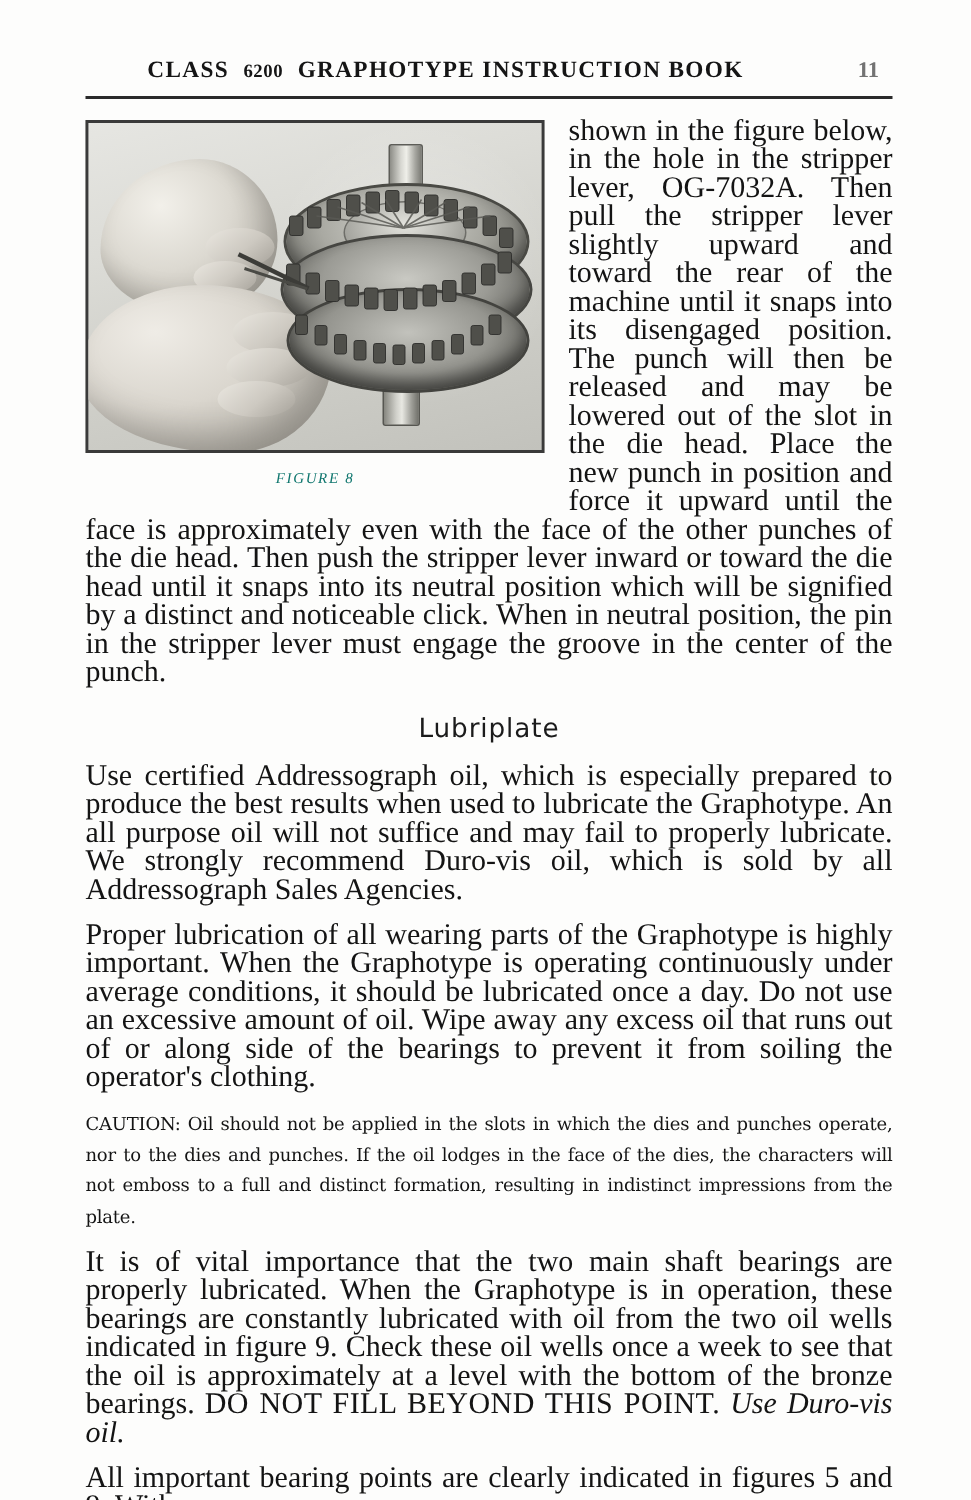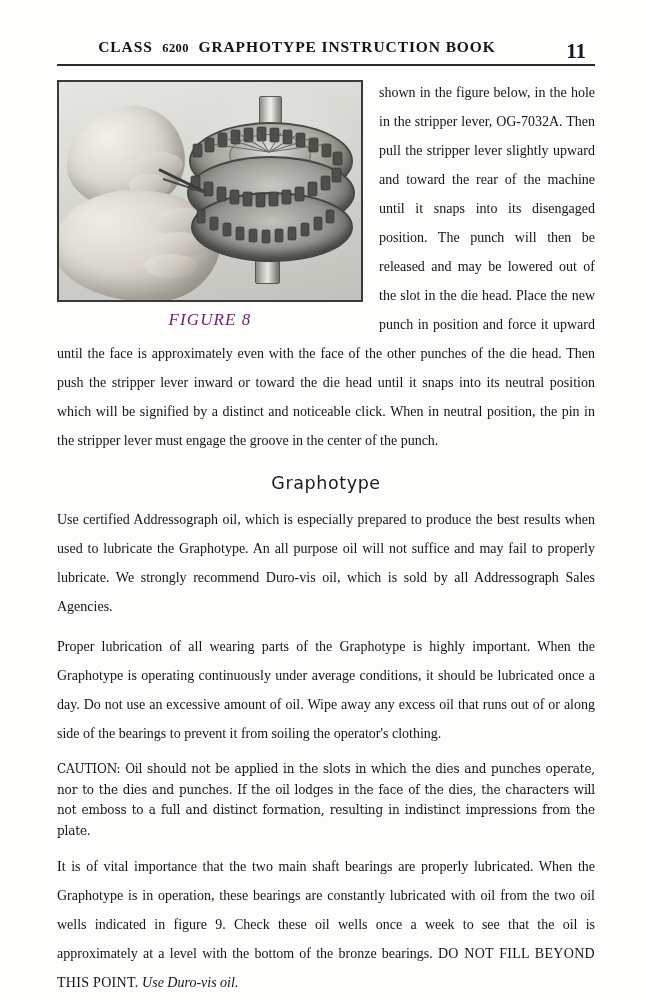--- a/index.html
+++ b/index.html
@@ -44,45 +44,45 @@
     white-space: nowrap;
   }
   .header-title .small-num {
     font-size: 12.5px;
     letter-spacing: 0.4px;
   }
   .header-pageno {
     position: absolute;
     right: 9px;
     top: 1px;
-    font-size: 21px;
+    font-size: 15px;
     font-weight: bold;
-    color: #0f172a;
+    color: #737373;
   }
   .header-rule {
     position: absolute;
     left: 57px;
     top: 64px;
     width: 538px;
     height: 2px;
     background: #2a2a2a;
   }
 
   
   .content {
     position: absolute;
     left: 57px;
     top: 78px;
     width: 538px;
   }
 
   p.body {
     margin: 0 0 0 0;
-    font-size: 14px;
-    line-height: 29px;
+    font-size: 20px;
+    line-height: 19px;
     text-align: justify;
     text-justify: inter-word;
     color: #141414;
     hyphens: manual;
   }
   p.body + p.body {
     margin-top: 11px;
   }
   p.caution {
     font-family: "DejaVu Serif", "Liberation Serif", serif;
@@ -223,23 +223,23 @@
     height: 2px;
     background: #4a4a45;
     transform: rotate(18deg);
     transform-origin: left center;
   }
 
   .fig-caption {
     margin-top: 9px;
     text-align: center;
     font-style: italic;
-    font-size: 17px;
+    font-size: 10px;
     line-height: 17px;
-    color: #701a75;
+    color: #0f766e;
     letter-spacing: 0.4px;
   }
   .fig-caption .fig-num {
     letter-spacing: 1.1px;
   }
 
   
   h2.section-heading {
     clear: both;
     margin: 18px 0 12px 0;
@@ -342,21 +342,21 @@
           <div class="tool2"></div>
         </div>
       </div>
       <div class="fig-caption">
         <div class="fig-num">FIGURE 8</div>
       </div>
     </div>
 
     <p class="body">shown in the figure below, in the hole in the stripper lever, OG-7032A. Then pull the stripper lever slightly upward and toward the rear of the machine until it snaps into its disengaged position. The punch will then be released and may be lowered out of the slot in the die head. Place the new punch in position and force it upward until the face is approximately even with the face of the other punches of the die head. Then push the stripper lever inward or toward the die head until it snaps into its neutral position which will be signified by a distinct and noticeable click. When in neutral position, the pin in the stripper lever must engage the groove in the center of the punch.</p>
 
-    <h2 class="section-heading">Graphotype</h2>
+    <h2 class="section-heading">Lubriplate</h2>
 
     <p class="body">Use certified Addressograph oil, which is especially prepared to produce the best results when used to lubricate the Graphotype. An all purpose oil will not suffice and may fail to properly lubricate. We strongly recommend Duro-vis oil, which is sold by all Addressograph Sales Agencies.</p>
     <p class="body">Proper lubrication of all wearing parts of the Graphotype is highly important. When the Graphotype is operating continuously under average conditions, it should be lubricated once a day. Do not use an excessive amount of oil. Wipe away any excess oil that runs out of or along side of the bearings to prevent it from soiling the operator's clothing.</p>
     <p class="body caution">CAUTION: Oil should not be applied in the slots in which the dies and punches operate, nor to the dies and punches. If the oil lodges in the face of the dies, the characters will not emboss to a full and distinct formation, resulting in indistinct impressions from the plate.</p>
     <p class="body"><span>It is of vital importance that the two main shaft bearings are properly lubricated. When the Graphotype is in operation, these bearings are constantly lubricated with oil from the two oil wells indicated in figure 9. Check these oil wells once a week to see that the oil is approximately at a level with the bottom of the bronze bearings. </span><span class="caps">DO NOT FILL BEYOND THIS POINT.</span> <span class="ital">Use Duro-vis oil.</span></p>
     <p class="body">All important bearing points are clearly indicated in figures 5 and 9. With</p>
   </div>
 </div>
 
 </body></html>

